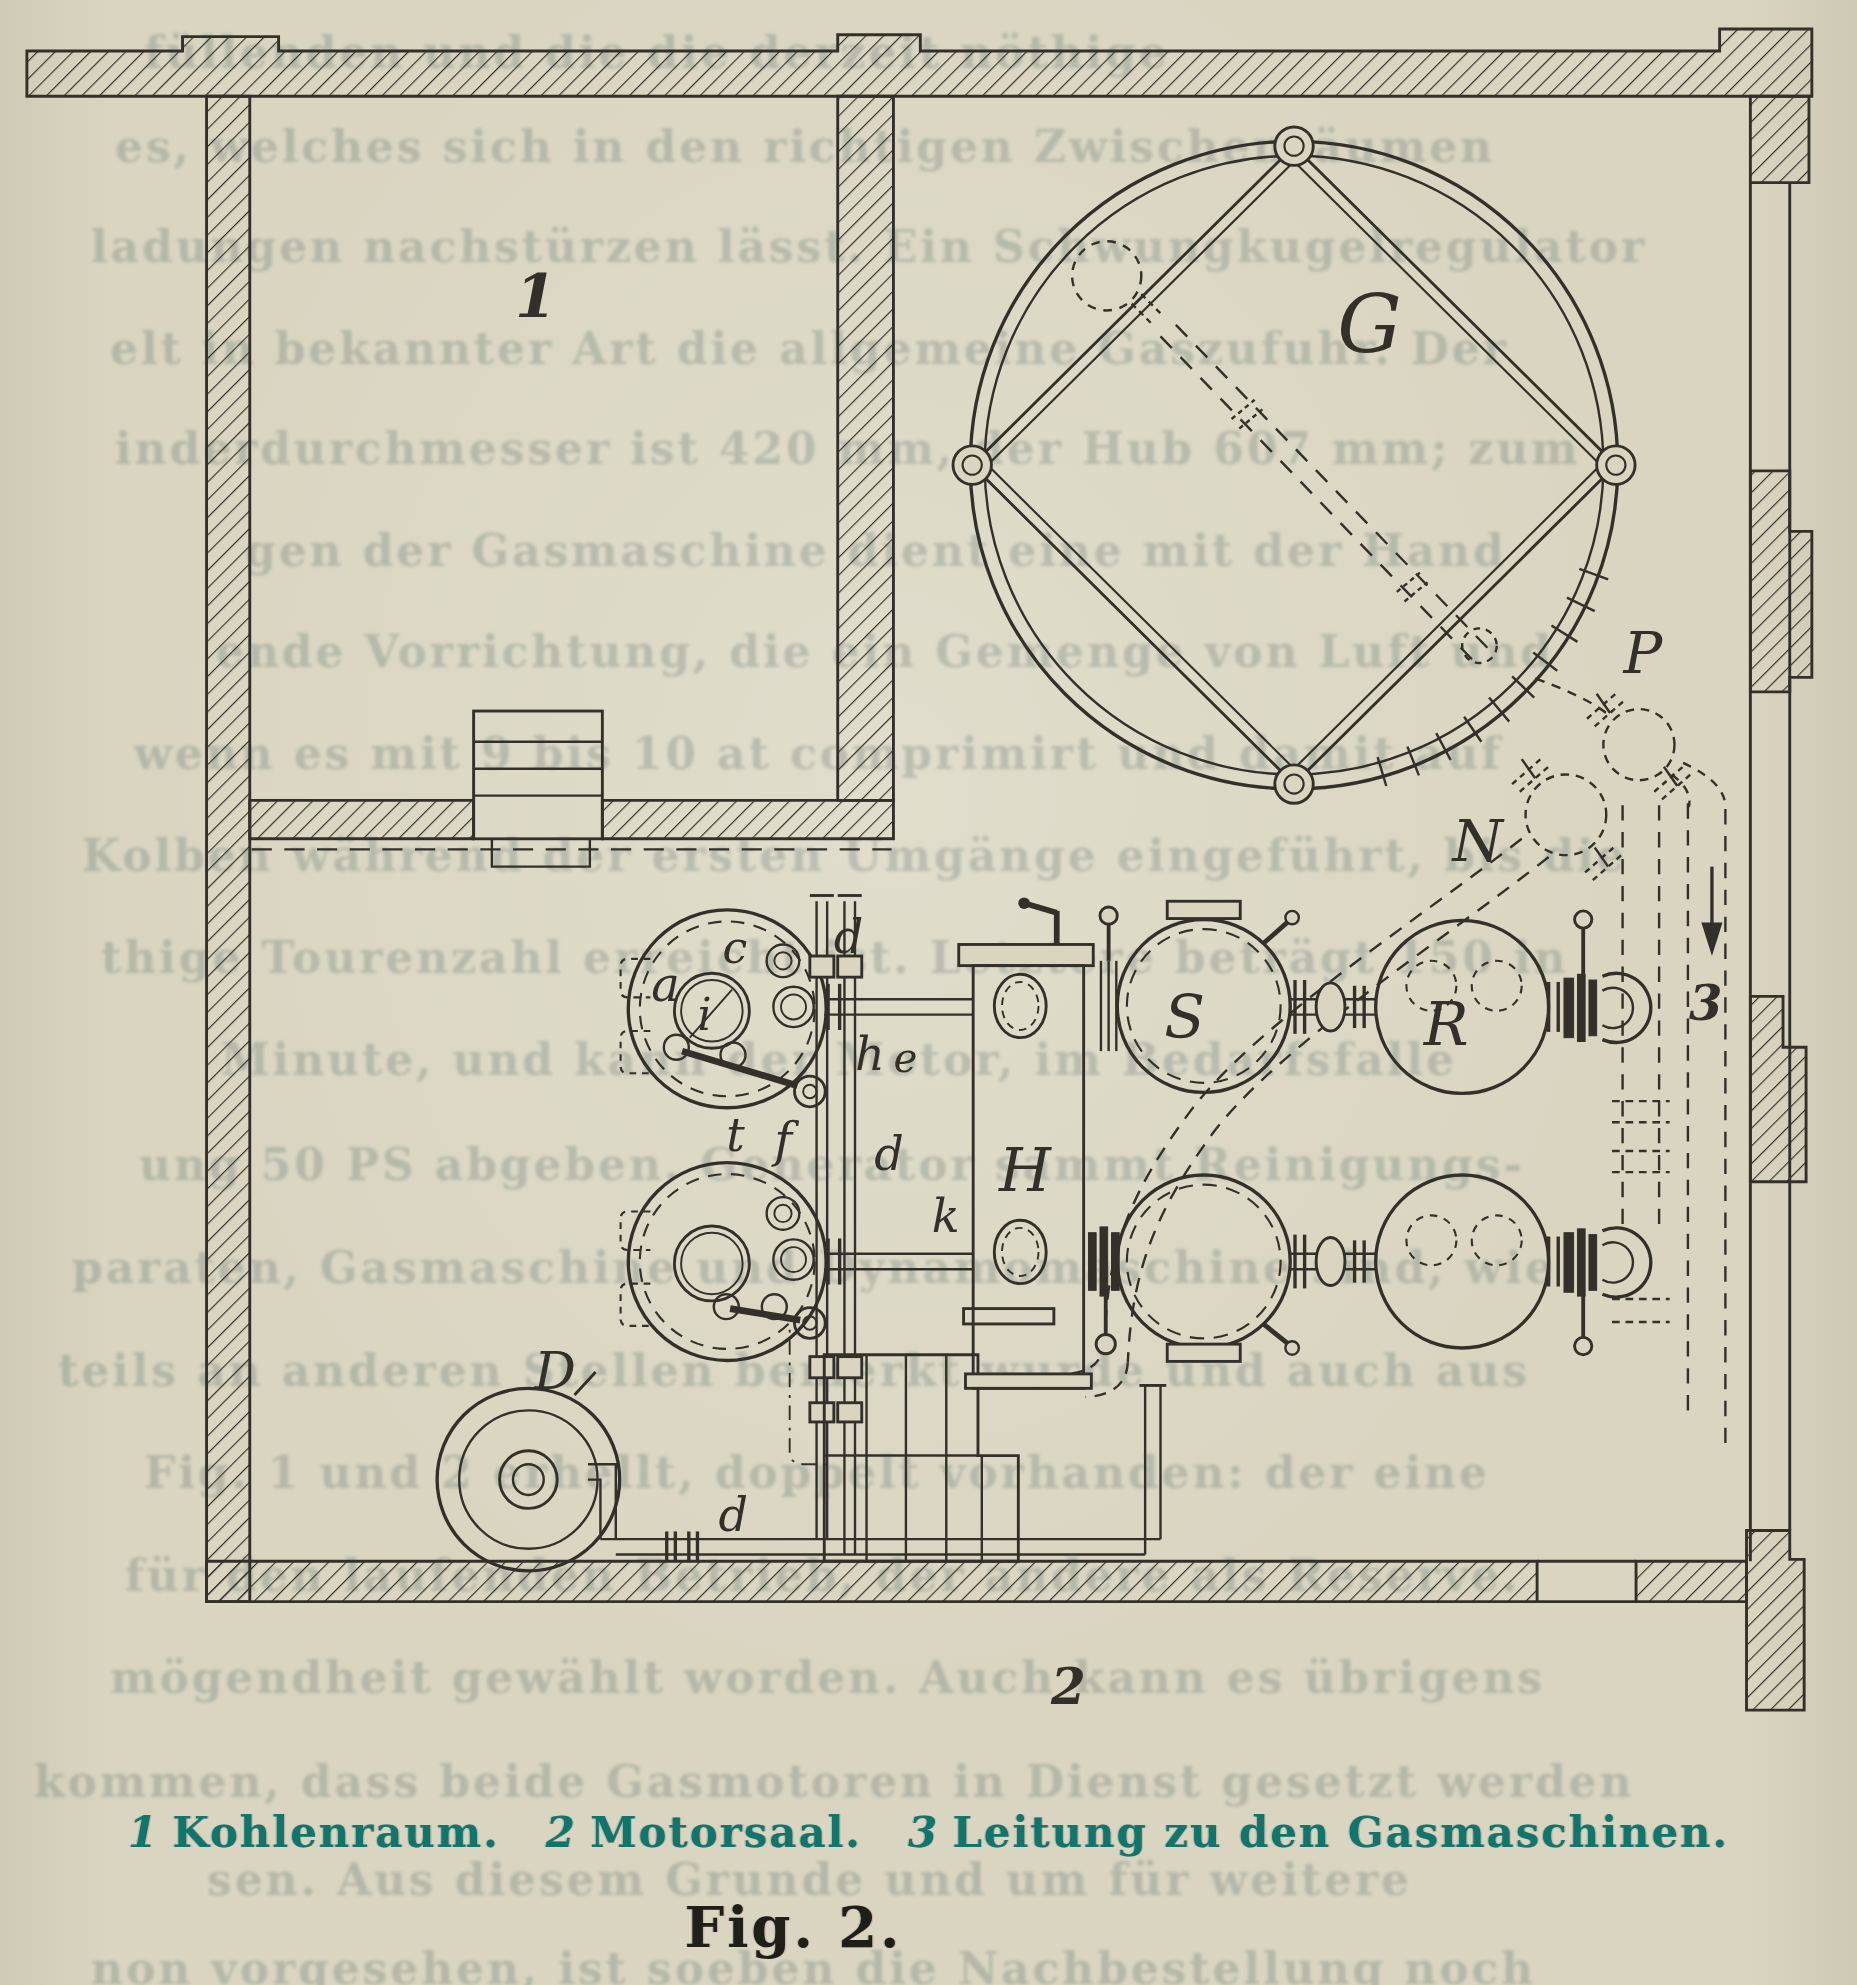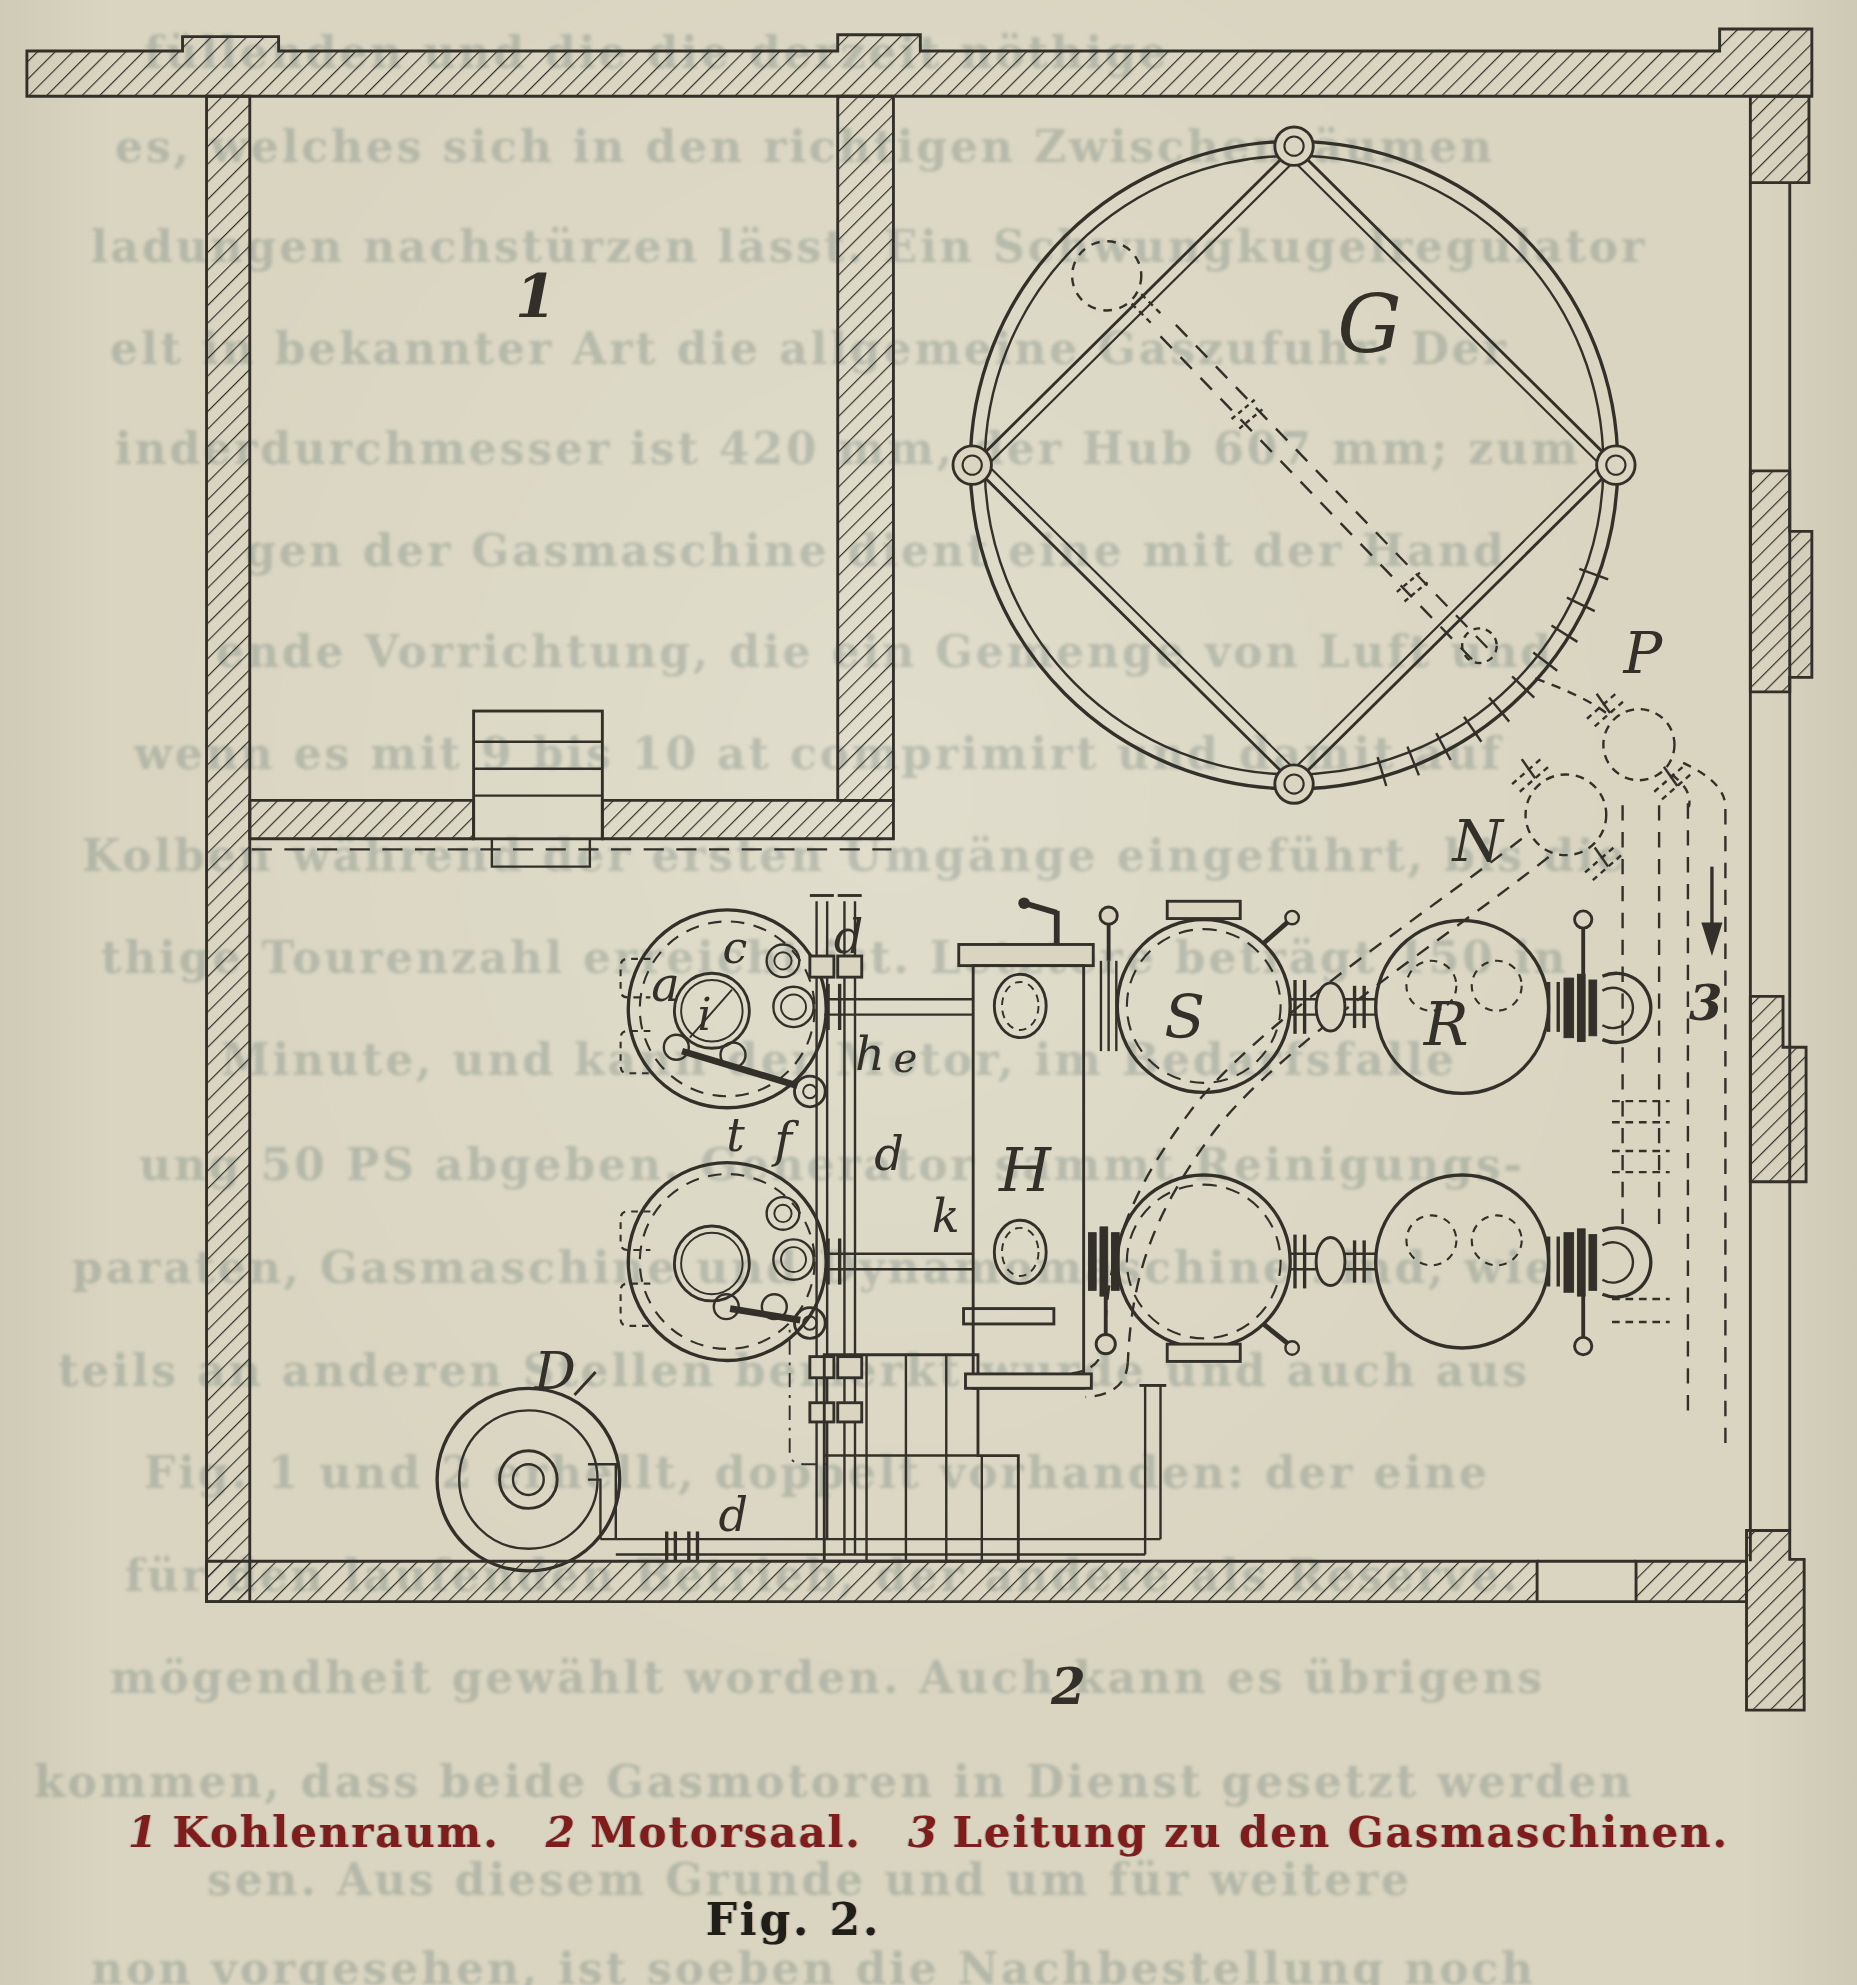--- a/index.html
+++ b/index.html
@@ -16,28 +16,28 @@
     font-family:"DejaVu Serif", serif;font-weight:bold;
     font-size:44px;letter-spacing:2.9px;
     color:rgba(100,120,112,0.30);
     filter:blur(1.5px);
     z-index:1;user-select:none;
   }
   svg.plan{position:absolute;left:0;top:0;z-index:2;}
   .caption{
     position:absolute;left:0;top:1808px;width:1857px;z-index:3;
     text-align:center;font-weight:bold;font-size:42px;letter-spacing:1.9px;
-    color:#7f1d1d;
+    color:#0f766e;
     text-shadow:1.2px 0 rgba(150,60,40,0.22), -1.2px 0 rgba(40,90,110,0.22);
   }
   .cap-item{margin:0 23px;white-space:nowrap;}
   .cap-num{font-style:italic;margin-right:13.4px;}
   .fig-label{
     position:absolute;left:0;top:1894px;width:1587px;z-index:3;
-    text-align:center;font-weight:bold;font-size:44px;letter-spacing:2.9px;
+    text-align:center;font-weight:bold;font-size:56px;letter-spacing:2.9px;
     color:#201e19;
     text-shadow:1.2px 0 rgba(150,60,40,0.22), -1.2px 0 rgba(40,90,110,0.22);
   }
   text{font-family:"DejaVu Serif", serif;fill:#33302a;}
   .scr{font-style:italic;}
 </style>
 </head>
 <body>
 
 <div id="ghost-layer">

